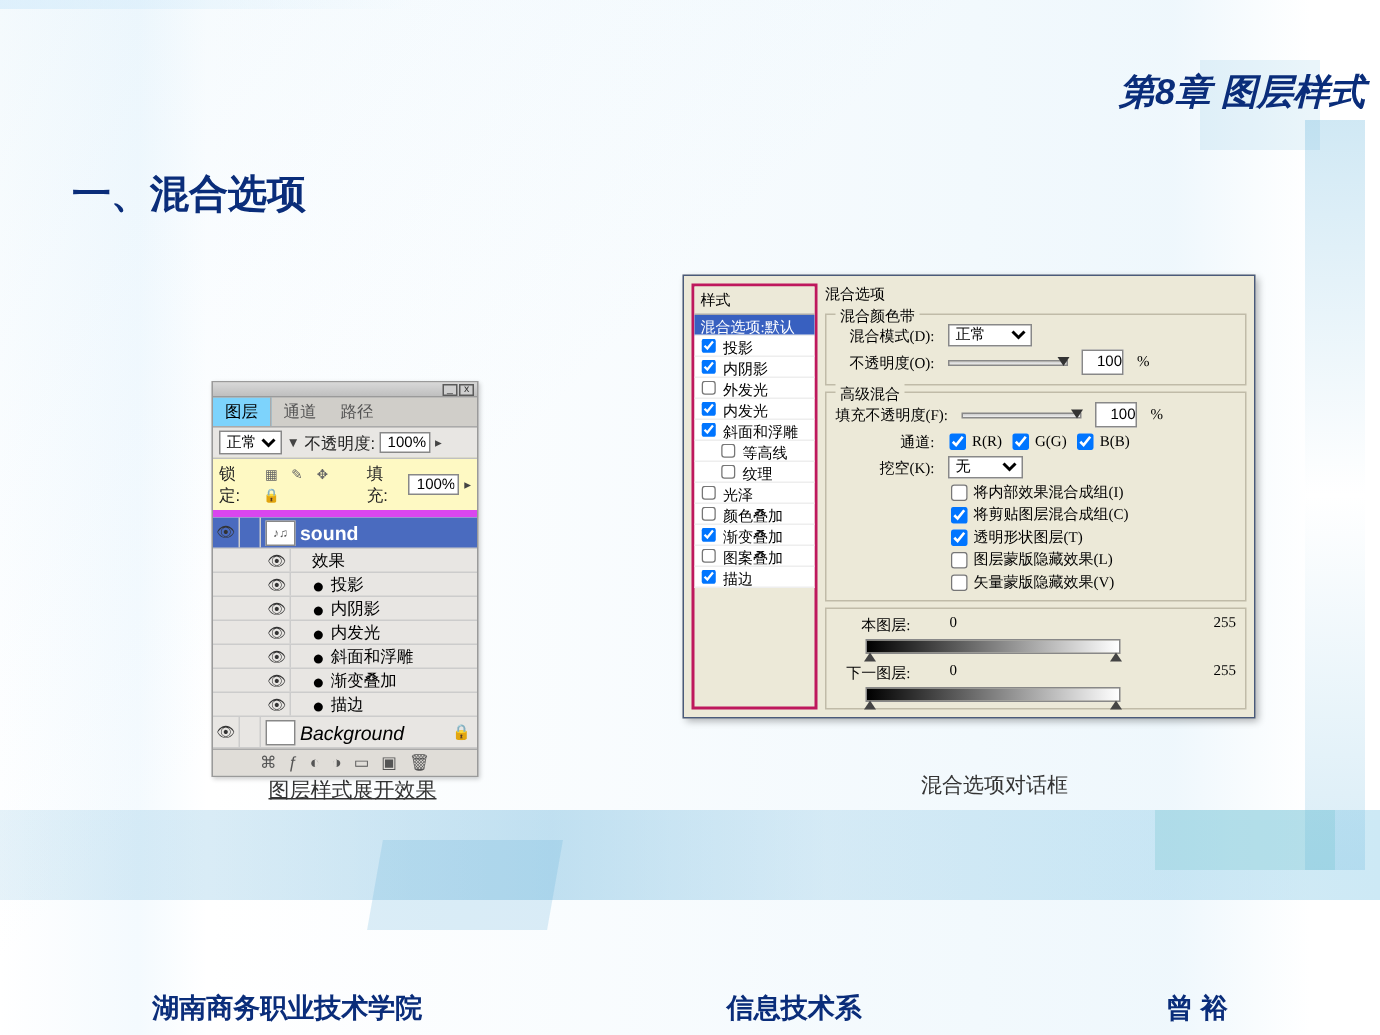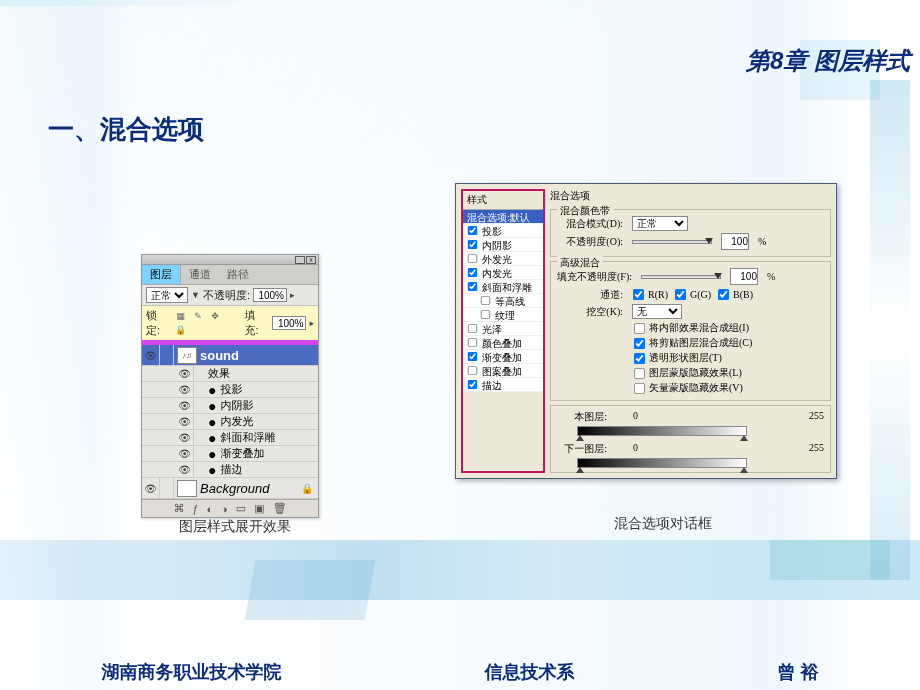--- a/index.html
+++ b/index.html
@@ -62,21 +62,21 @@
   .lp-name { font-size:13px; }
   .lp-item.sel { background:#4a6bbf; color:#fff;}
   .lp-item.sel .lp-name { color:#fff; font-weight:bold;}
   .lp-fxline { padding-left:34px; background:#e8e6e3;}
   .lp-fxline .dot { font-size:14px; line-height:10px; margin-right:4px;}
   .lp-bg { font-style:italic;}
   .lp-bottom { height:18px; background:#e0ddd8; border-top:1px solid #aaa; display:flex; align-items:center; justify-content:center; gap:8px;}
   .lp-bottom span { font-size:11px; color:#555;}
 
   .caption { position:absolute; font-size:14px; color:#333; font-family:SimSun; z-index:2;}
-  .cap1 { left:179px; top:518px;}
+  .cap1 { left:179px; top:518px;text-decoration:underline;}
   .cap2 { left:614px; top:515px;}
 
   
   .dialog {
     position:absolute; left:455px; top:183px; width:382px;
     background:#ece9d8; border:1px solid #4a5a7a; font-size:10px; z-index:3;
     box-shadow: 2px 2px 5px rgba(0,0,0,0.3);
   }
   .dlg-title { height:14px; background:linear-gradient(#b0c0e0,#7090c0); color:#fff; font-size:10px; padding:0 4px; line-height:14px; position:relative; font-family:SimSun;}
   .dlg-title .close { position:absolute; right:2px; top:1px; width:12px; height:11px; background:#e8c0b0; border:1px solid #8a4a3a; color:#6a2a1a; font-size:8px; text-align:center; line-height:9px;}

